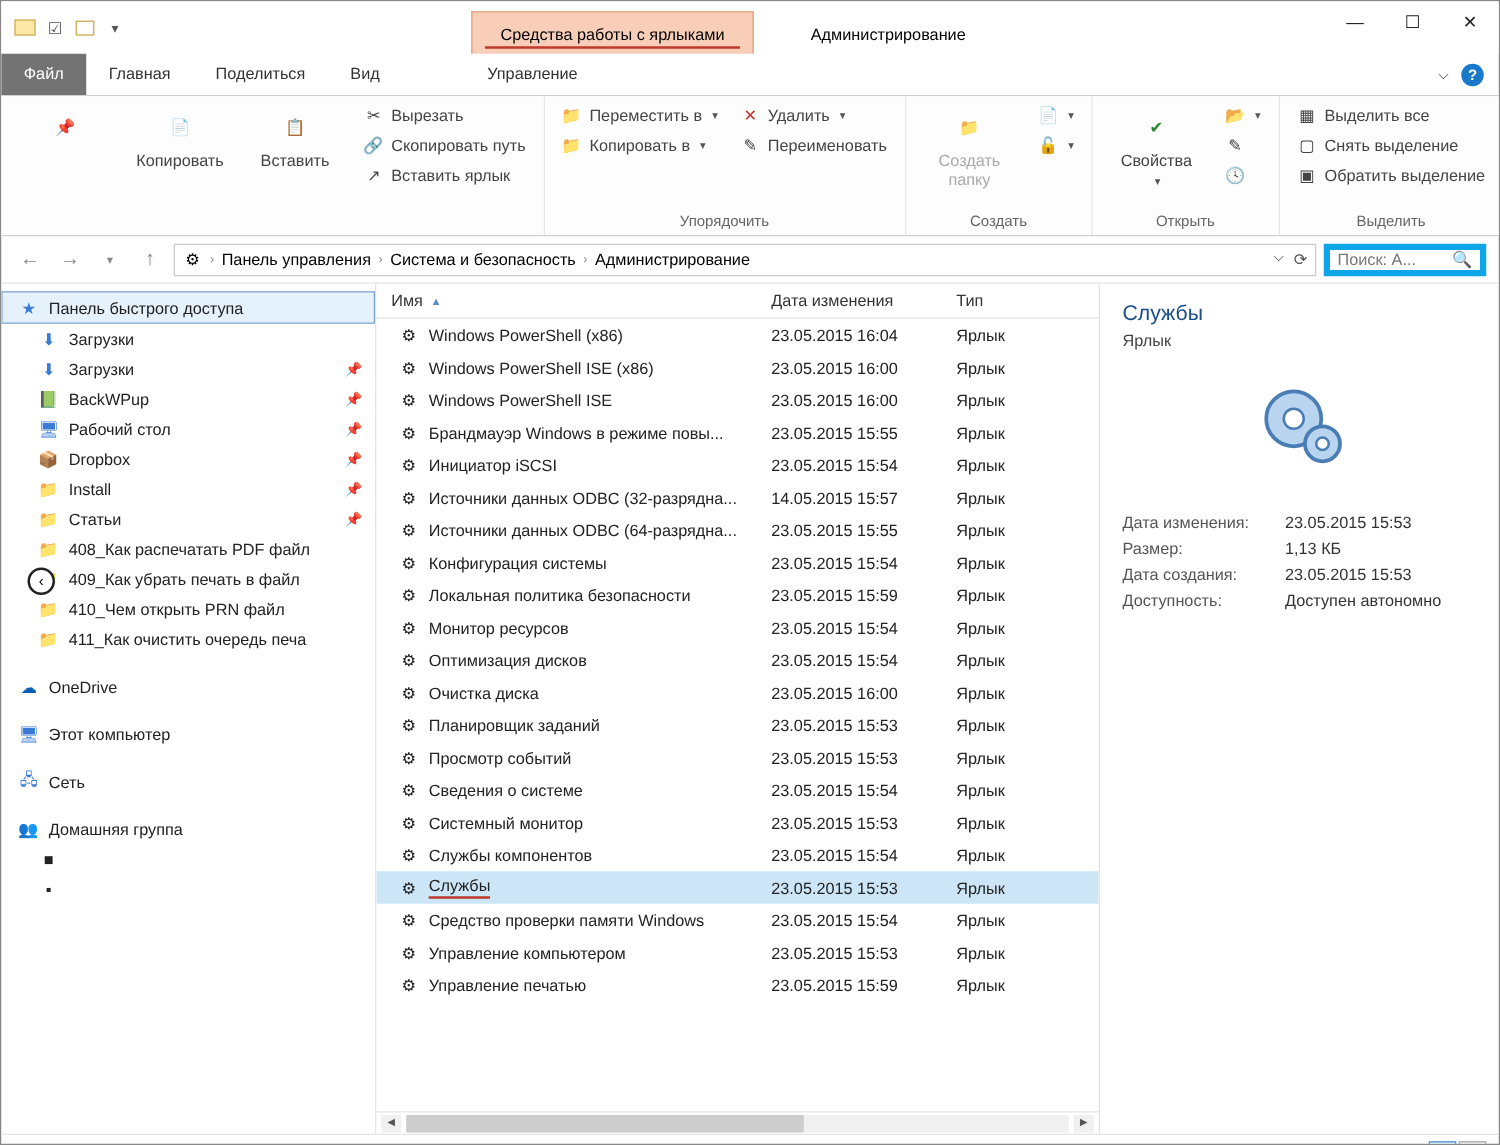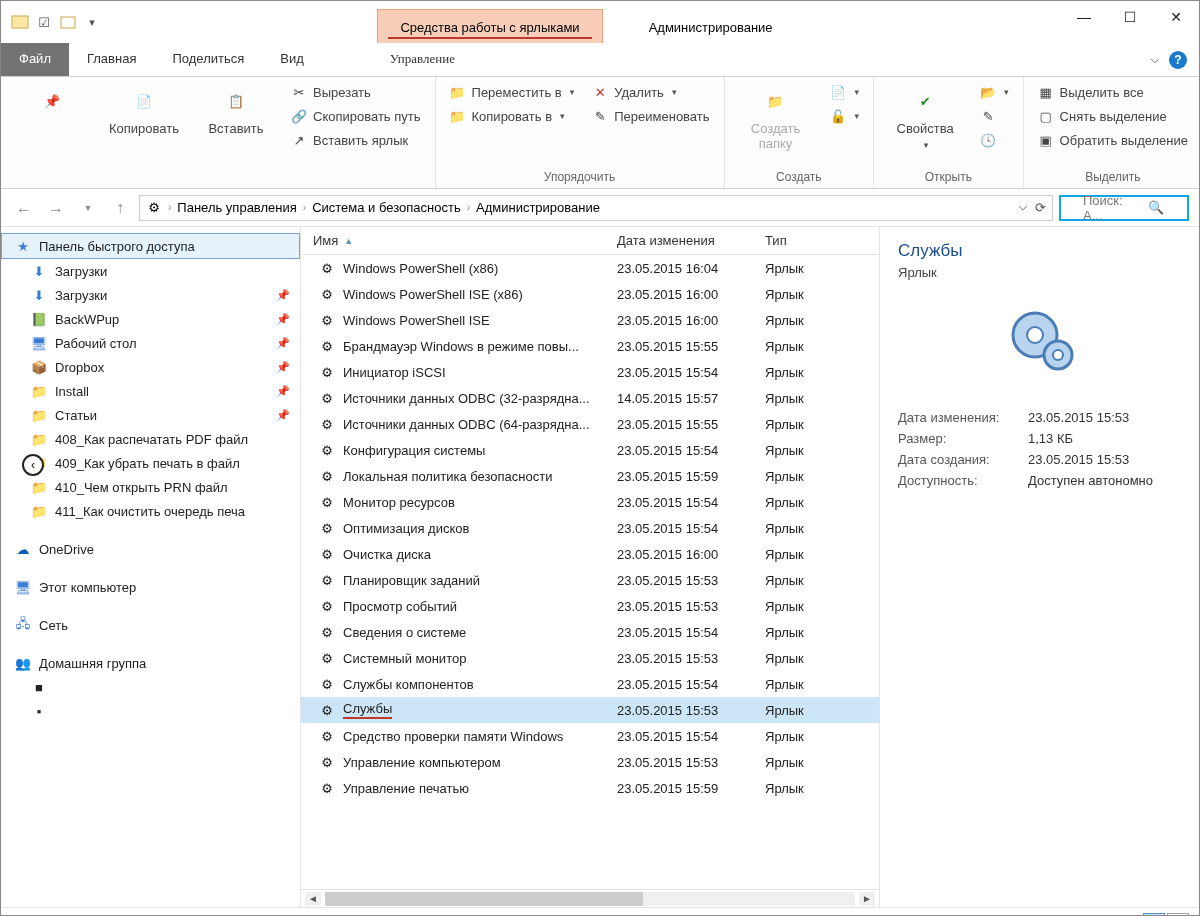--- a/index.html
+++ b/index.html
@@ -12,21 +12,21 @@
 .title-context-tab { padding:10px 22px 8px; background:#f8ceb9; border:1px solid #e6a07a; border-bottom:none; font-size:13px; position:relative; }
 .title-context-tab::after { content:""; position:absolute; left:10px; right:10px; bottom:4px; height:2px; background:#c0392b; }
 .title-main { padding:10px 22px 8px; font-size:13px; }
 .win-controls { margin-left:auto; display:flex; }
 .win-btn { width:46px; height:32px; display:flex; align-items:center; justify-content:center; font-size:14px; color:#222; }
 
 
 .tabs { height:34px; display:flex; align-items:stretch; border-bottom:1px solid #d0d0d0; }
 .tab { padding:8px 18px; font-size:13px; color:#333; cursor:default; }
 .tab.active { background:#737373; color:#fff; }
-.tab.context { background:#fff;font-family:Liberation Serif, serif; }
+.tab.context { background:#fff; }
 .ribbon-help { margin-left:auto; display:flex; align-items:center; gap:10px; padding-right:12px; color:#555; }
 .help-icon { width:18px; height:18px; border-radius:50%; background:#1979ca; color:#fff; display:flex; align-items:center; justify-content:center; font-size:12px; font-weight:bold; }
 
 
 .ribbon { height:112px; display:flex; border-bottom:1px solid #d0d0d0; background:#fdfdfd; }
 .group { display:flex; flex-direction:column; padding:4px 8px 2px; border-right:1px solid #e6e6e6; }
 .group-body { flex:1; display:flex; align-items:flex-start; gap:6px; }
 .group-label { text-align:center; font-size:12px; color:#666; padding:2px 0; }
 .big-btn { display:flex; flex-direction:column; align-items:center; justify-content:flex-start; padding:4px 6px; width:86px; text-align:center; gap:4px; font-size:12px; color:#444; }
 .big-btn.disabled { color:#aaa; }
@@ -35,21 +35,21 @@
 .small-icon { width:16px; height:16px; display:flex; align-items:center; justify-content:center; }
 .vstack { display:flex; flex-direction:column; gap:2px; }
 .drop-caret { font-size:9px; margin-left:2px; color:#555; }
 
 
 .navbar { height:38px; display:flex; align-items:center; gap:6px; padding:0 10px; border-bottom:1px solid #e4e4e4; }
 .nav-btn { width:26px; height:26px; display:flex; align-items:center; justify-content:center; color:#888; font-size:16px; }
 .breadcrumb { flex:1; height:26px; border:1px solid #ccc; display:flex; align-items:center; padding:0 6px; gap:6px; font-size:13px; }
 .breadcrumb .sep { color:#888; font-size:10px; }
 .bc-end { margin-left:auto; display:flex; gap:8px; color:#555; }
-.search { width:130px; height:26px; border:2px solid #0ea5e9; display:flex; align-items:center; padding:0 22px; color:#777; gap:6px; font-size:13px; }
+.search { width:130px; height:26px; border:5px solid #0ea5e9; display:flex; align-items:center; padding:0 6px; color:#777; gap:6px; font-size:13px; }
 
 
 .main { display:flex; height:680px; }
 .tree { width:300px; border-right:1px solid #e4e4e4; overflow:auto; padding-top:6px; }
 .tree-item { display:flex; align-items:center; gap:8px; padding:4px 10px 4px 30px; font-size:13px; color:#222; white-space:nowrap; }
 .tree-item.top { padding-left:14px; font-weight:normal; }
 .tree-item.selected { background:#e5f1fb; border:1px solid #7da2ce; padding-left:13px; }
 .tree-item .pin { margin-left:auto; color:#999; font-size:11px; }
 .tree-icon { width:16px; height:16px; display:flex; align-items:center; justify-content:center; }
 

